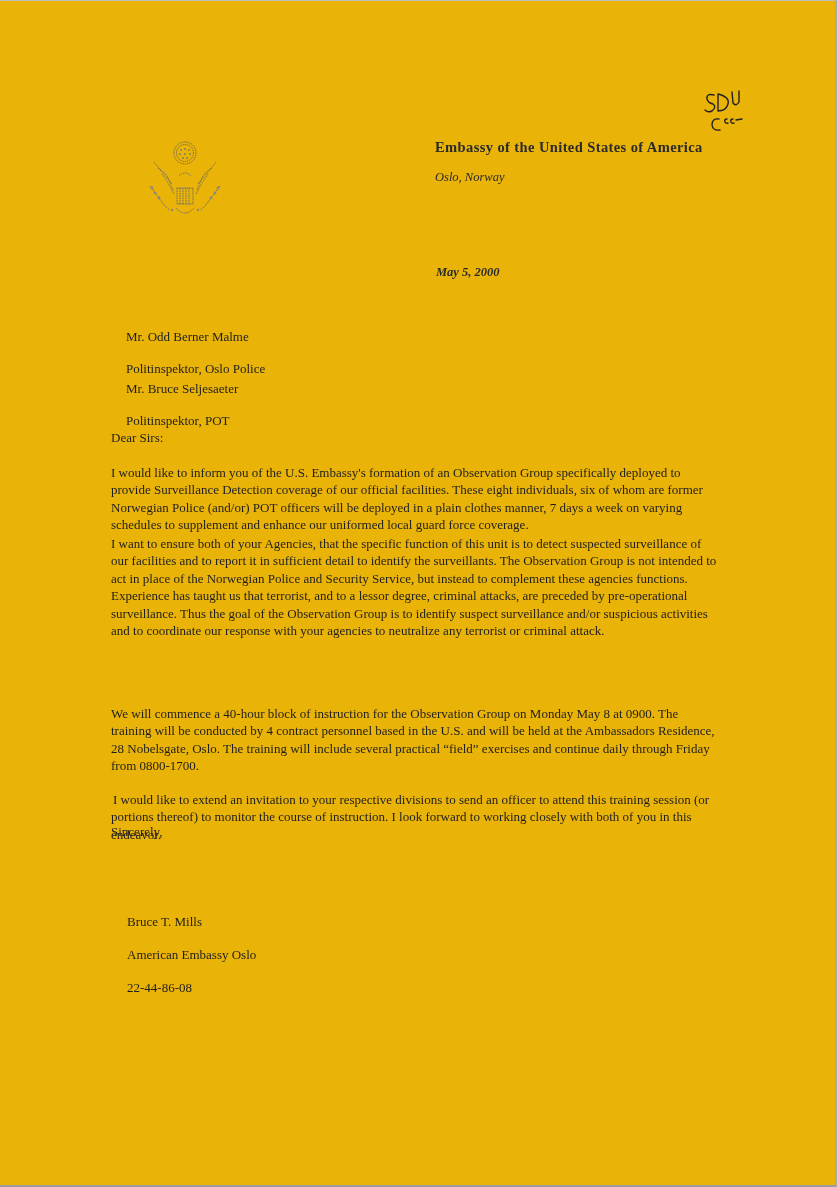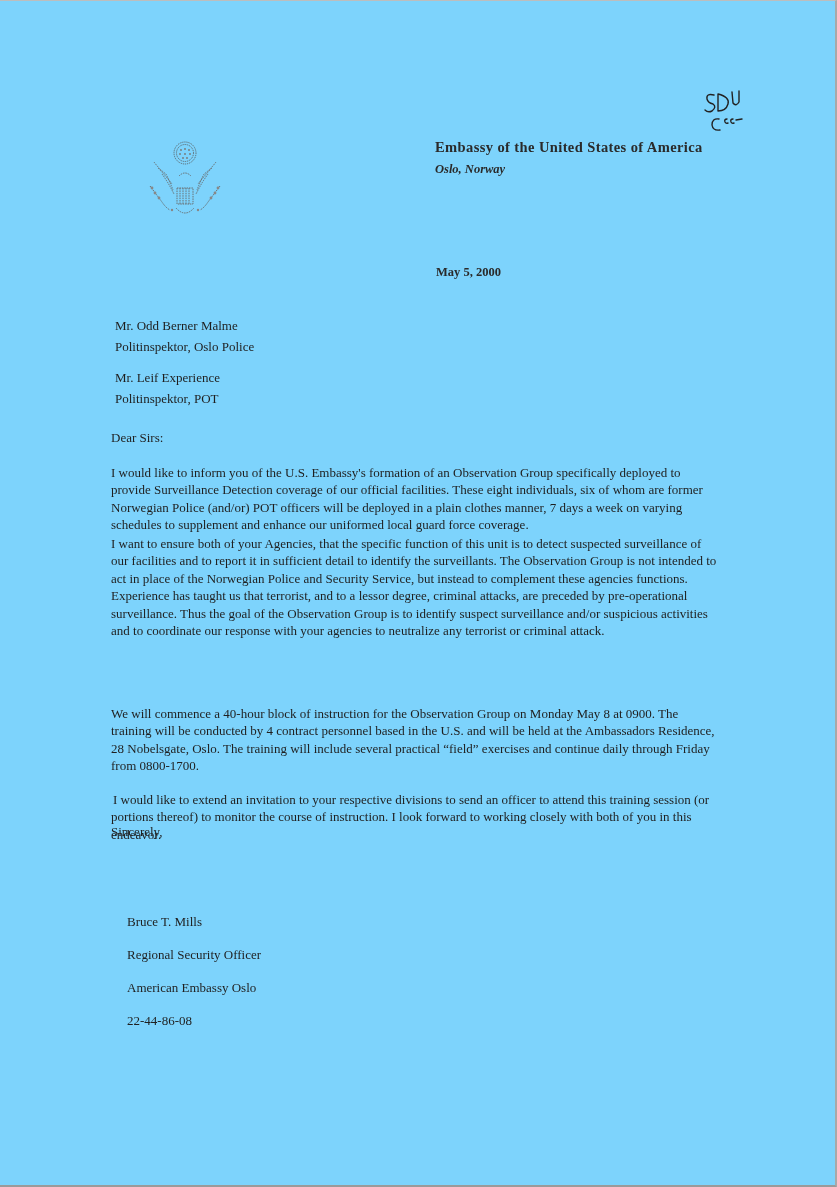--- a/index.html
+++ b/index.html
@@ -13,21 +13,21 @@
       position: relative;
       overflow: hidden;
       font-family: "Liberation Serif", "DejaVu Serif", serif;
       color: #1a1a1a;
     }
     .page {
       position: absolute;
       left: 0; top: 0;
       width: 835px;
       height: 1184px;
-      background: #7dd3fc;
+      background: #eab308;
       border-top: 1px solid #bdbdbd;
       border-right: 2px solid #a8a8a8;
       border-bottom: 3px solid #9a9a9a;
     }
     .seal {
       position: absolute;
       left: 146px;
       top: 139px;
       width: 78px;
       height: 80px;
@@ -38,50 +38,51 @@
       top: 138px;
     }
     .letterhead .embassy {
       font-size: 14.5px;
       font-weight: bold;
       letter-spacing: 0.4px;
       color: #2a2a2a;
       white-space: nowrap;
     }
     .letterhead .city {
-      margin-top: 6px;
+      margin-top: 14px;
       font-size: 12.5px;
       font-style: italic;
-      font-weight: bold;
+      font-weight: normal;
       color: #2a2a2a;
     }
     .handwriting {
       position: absolute;
       left: 700px;
       top: 88px;
       width: 50px;
       height: 50px;
     }
     .date {
       position: absolute;
       left: 436px;
       top: 264px;
       font-size: 12.5px;
+      font-style: italic;
       font-weight: bold;
       color: #2a2a2a;
     }
     .body-text {
       position: absolute;
       left: 111px;
       width: 610px;
       font-size: 13px;
       line-height: 17.4px;
       color: #1f1f1f;
     }
-    .addressee p { margin: 4px; }
+    .addressee p { margin: 15px; }
     .addr1 { top: 312px; }
     .addr2 { top: 364px; }
     .salutation { top: 428px; }
     .para { margin: 0; }
     .p1 { top: 463px; }
     .p2 { top: 534px; }
     .p3 { top: 704px; }
     .p4 { top: 790px; text-indent: 2px; }
     .closing { top: 822px; }
     .signature { top: 896px; }
@@ -156,33 +157,32 @@
   </div>
 
   <div class="date">May 5, 2000</div>
 
   <div class="body-text addressee addr1">
     <p>Mr. Odd Berner Malme</p>
     <p>Politinspektor, Oslo Police</p>
   </div>
 
   <div class="body-text addressee addr2">
-    <p>Mr. Leif Experience</p>
+    <p>Mr. Bruce Seljesaeter</p>
     <p>Politinspektor, POT</p>
   </div>
 
   <div class="body-text salutation">Dear Sirs:</div>
 
   <p class="body-text para p1">I would like to inform you of the U.S. Embassy's formation of an Observation Group specifically deployed to provide Surveillance Detection coverage of our official facilities.  These eight individuals, six of whom are former Norwegian Police (and/or) POT officers will be deployed in a plain clothes manner, 7 days a week on varying schedules to supplement and enhance our uniformed local guard force coverage.</p>
   <p class="body-text para p2">I want to ensure both of your Agencies, that the specific function of this unit is to detect suspected surveillance of our facilities and to report it in sufficient detail to identify the surveillants.  The Observation Group is not intended to act in place of the Norwegian Police and Security Service, but instead to complement these agencies functions.  Experience has taught us that terrorist, and to a lessor degree, criminal attacks, are preceded by pre-operational surveillance.  Thus the goal of the Observation Group is to identify suspect surveillance and/or suspicious activities and to coordinate our response with your agencies to neutralize any terrorist or criminal attack.</p>
   <p class="body-text para p3">We will commence a 40-hour block of instruction for the Observation Group on Monday May 8 at 0900.  The training will be conducted by 4 contract personnel based in the U.S. and will be held at the Ambassadors Residence,  28 Nobelsgate, Oslo.  The training will include several practical “field” exercises and continue daily through Friday from 0800-1700.</p>
   <p class="body-text para p4">I would like to extend an invitation to your respective divisions to send an officer to attend this training session (or portions thereof) to monitor the course of instruction.  I look forward to working closely with both of you in this endeavor.</p>
 
   <div class="body-text closing">Sincerely,</div>
 
   <div class="body-text signature">
     <p>Bruce T. Mills</p>
-    <p>Regional Security Officer</p>
     <p>American Embassy Oslo</p>
     <p>22-44-86-08</p>
   </div>
 
 </div>
 
 </body></html>

